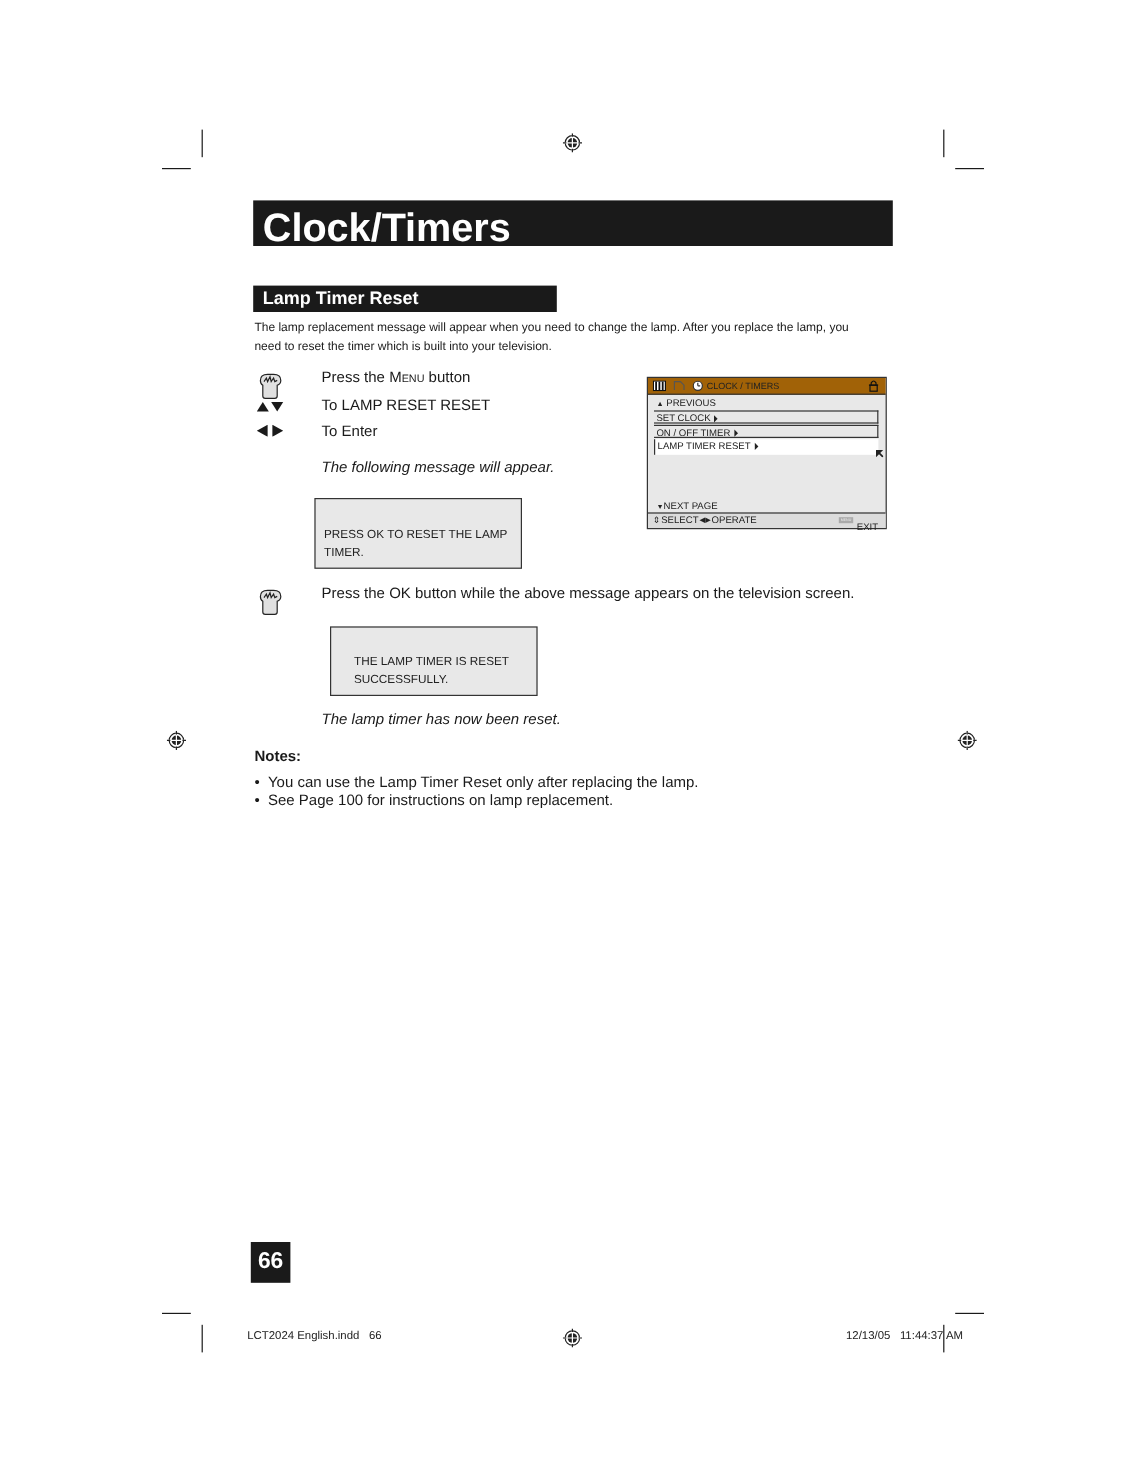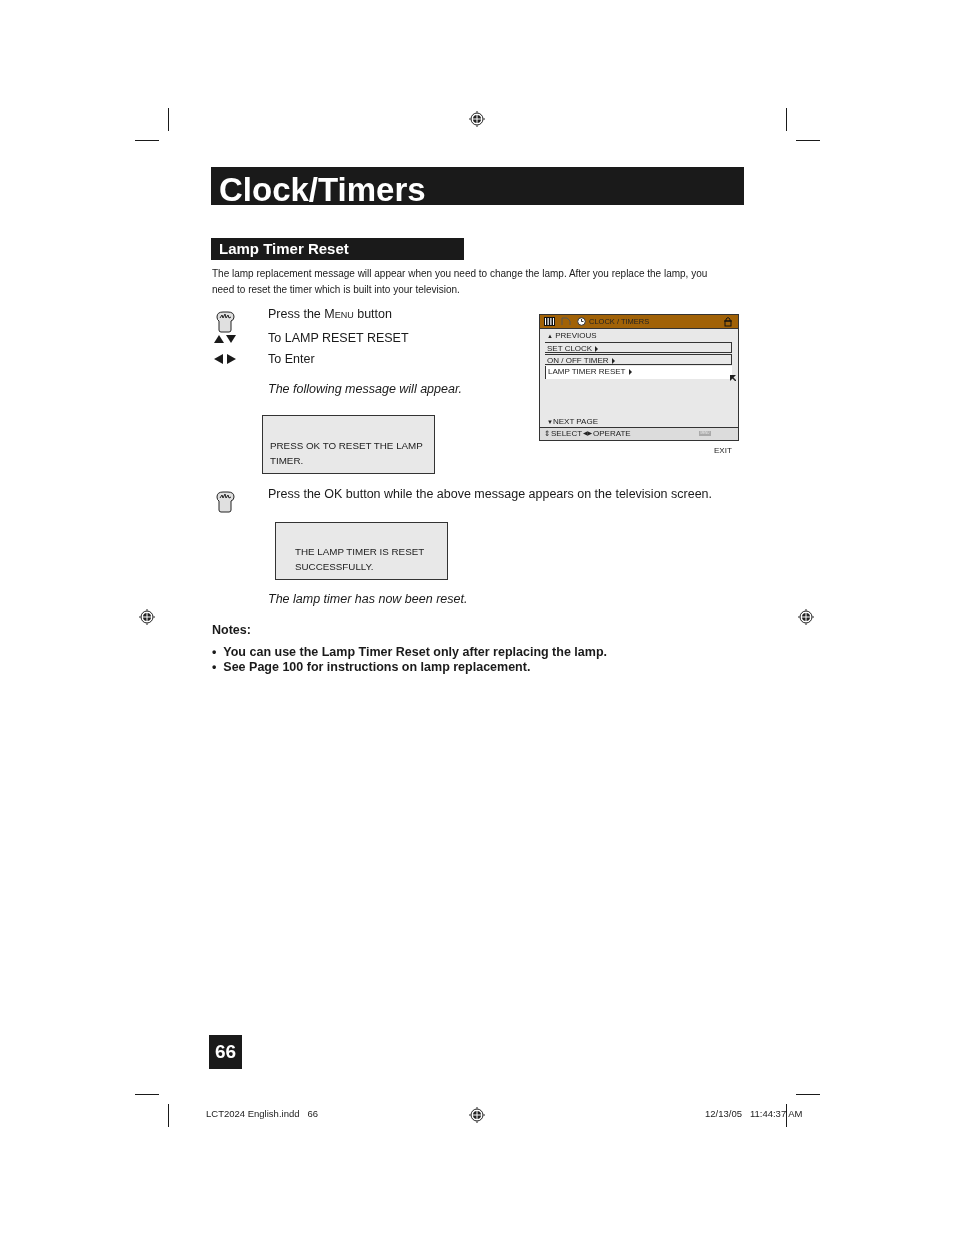--- a/index.html
+++ b/index.html
@@ -22,21 +22,21 @@
   .sc { font-variant:small-caps; }
   
   .tv { left:539px; top:314px; width:198px; height:125px; border:1px solid #333; background:#e8e8e8; font-size:8px; color:#222; }
   .tv-head { position:absolute; left:0; top:0; width:198px; height:13px; border-bottom:1px solid #333; background:#a16207; }
   .tv-foot { position:absolute; left:0; bottom:0; width:198px; height:12px; border-top:1px solid #333; background:#dcdcdc; }
   .tv-item { position:absolute; left:5px; width:187px; height:11px; line-height:11px; padding-left:2px; box-sizing:border-box; }
   .tv-boxed { border:1px solid #333; border-left:none; }
   .tv-sel { background:#fff; border-left:1px solid #333; }
   .tri-r { display:inline-block; width:0; height:0; border-top:3px solid transparent; border-bottom:3px solid transparent; border-left:3px solid #222; margin-left:3px; vertical-align:middle; }
   .notes-title { left:212px; top:623px; font-weight:bold; font-size:12.5px; }
-  .note { left:212px; font-size:12.5px; line-height:15px;font-weight:bold; }
+  .note { left:212px; font-size:12.5px; line-height:15px; }
   .pagenum { left:209px; top:1035px; width:33px; height:34px; background:#1a1a1a; color:#fff; font-weight:bold; font-size:19px; text-align:center; line-height:34px; }
   .footer-text { font-size:9.5px; color:#222;padding-left:22px; }
 </style>
 </head>
 <body>
 
 <div class="vline" style="left:168px;top:108px;height:23px;"></div>
 <div class="hline" style="left:135px;top:140px;width:24px;"></div>
 <div class="vline" style="left:786px;top:108px;height:23px;"></div>
 <div class="hline" style="left:796px;top:140px;width:24px;"></div>
@@ -163,21 +163,21 @@
     </svg>
   <div class="tv-item" style="top:101px;">
     <span style="font-size:6px;">▼</span><span>NEXT PAGE</span>
   </div>
   <div class="tv-foot">
     <span class="abs" style="left:4px;top:1px;font-size:7.5px;">⇕</span>
     <span class="abs" style="left:11px;top:1px;">SELECT</span>
     <span class="abs" style="left:43px;top:1px;font-size:6px;">◀▶</span>
     <span class="abs" style="left:53px;top:1px;">OPERATE</span>
     <span class="abs" style="left:159px;top:3px;width:12px;height:5px;background:#aaa;font-size:3px;color:#eee;text-align:center;line-height:5px;">MENU</span>
-    <span class="abs" style="left:174px;top:18px;">EXIT</span>
+    <span class="abs" style="left:174px;top:7px;">EXIT</span>
   </div>
 </div>
 
 <svg class="abs" style="left:213px;top:489px;" width="24" height="24" viewBox="0 0 24 24">
   <path d="M4 8 Q4 3 10 3 L15 3 Q21 3 21 8 Q21 11 18 12 L18 21 Q18 23 16 23 L8 23 Q6 23 6 21 L6 12 Q4 11 4 8 Z" fill="#e0e0e0" stroke="#222" stroke-width="1"></path>
   <path d="M7 9 L9 6 L10 9 L12 5 L13 9 L15 6 L16 9 L18 8" fill="none" stroke="#222" stroke-width="1"></path>
 </svg>
 <div class="abs step-text" style="left:268px;top:487px;">Press the OK button while the above message appears on the television screen.</div>
 
 <div class="msgbox" style="left:275px;top:522px;width:171px;height:56px;">

